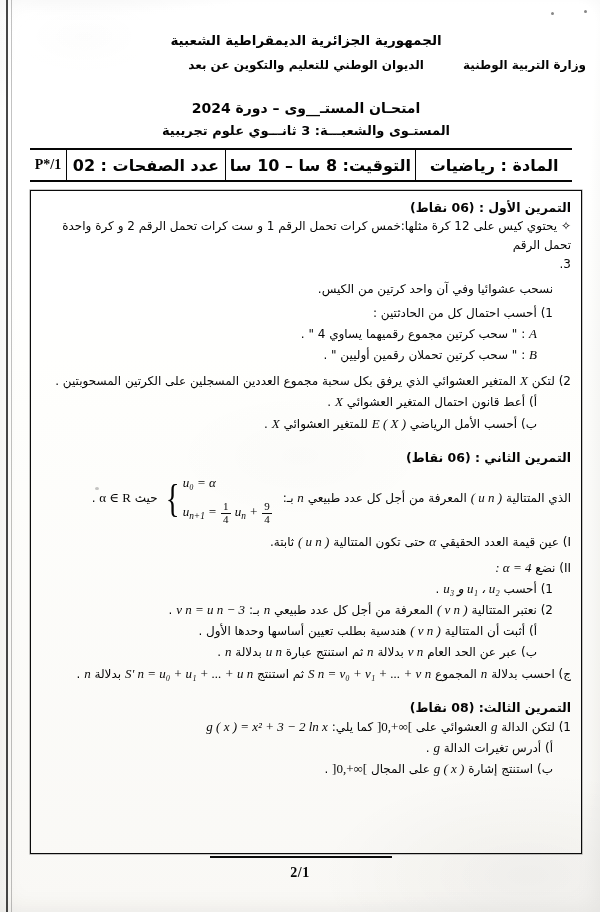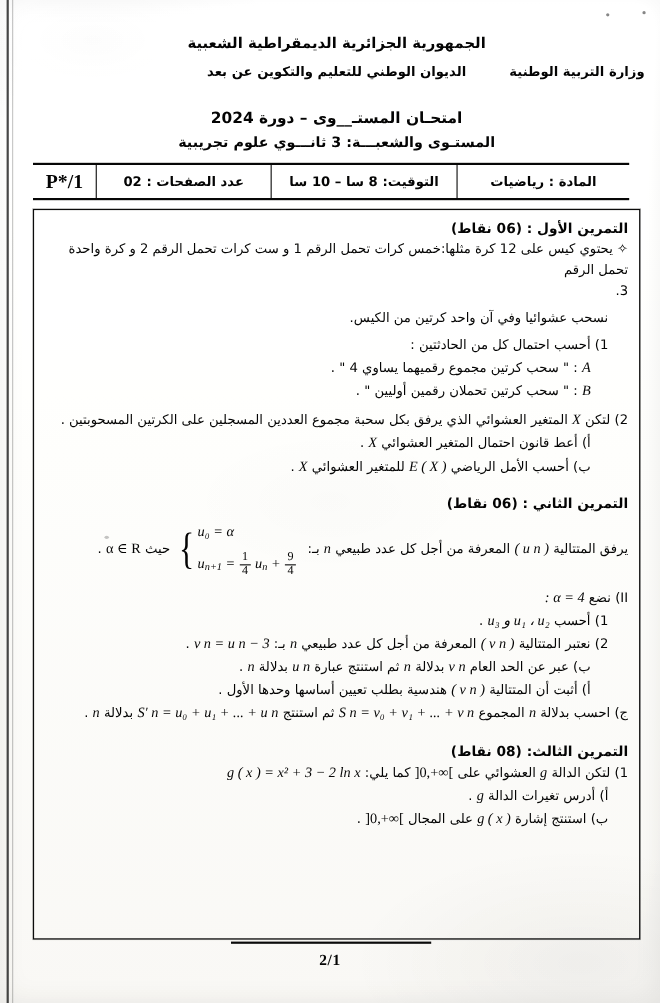--- a/index.html
+++ b/index.html
@@ -110,31 +110,31 @@
     border-top: 2.4px solid #0d0d0d;
     border-bottom: 2.4px solid #0d0d0d;
     height: 30px;
     display: flex;
     flex-direction: row;
   }
   .info-cell {
     display: flex;
     align-items: center;
     justify-content: center;
-    font-size: 12px;
+    font-size: 16px;
     font-weight: 700;
     white-space: nowrap;
     border-left: 1.8px solid #0d0d0d;
     padding: 0 4px;
   }
   .info-cell:last-child { border-left: none; }
   .c-subject { flex: 0 0 148px; }
   .c-time    { flex: 0 0 160px; }
   .c-pages   { flex: 0 0 150px; }
-  .c-code    { flex: 1 1 auto; font-family: "Liberation Serif", serif; font-size: 18px; }
+  .c-code    { flex: 1 1 auto; font-family: "Liberation Serif", serif; font-size: 14px; }
 
   
   #body-box {
     position: absolute;
     top: 190px;
     right: 18px;
     left: 30px;
     height: 664px;
     border: 1.6px solid #121212;
     box-shadow: 0 0 0 0.6px rgba(0,0,0,0.35);
@@ -312,21 +312,21 @@
       <span>ب) أحسب الأمل الرياضي</span>
       <span class="mth line-eq">E ( X )</span>
       <span>للمتغير العشوائي</span>
       <span class="mth">X</span>
       <span>.</span>
     </div>
 
     <div class="ex-head gap-l">التمرين الثاني : (06 نقاط)</div>
 
     <div class="ln gap-s" style="line-height:1.9;">
-      <span>يرفق المتتالية</span>
+      <span>الذي المتتالية</span>
       <span class="mth">( u n )</span>
       <span>المعرفة من أجل كل عدد طبيعي</span>
       <span class="mth">n</span>
       <span>بـ:</span>
 
       <span class="sys-wrap">
         <span class="brace">{</span>
         <span class="sys-rows">
           <span class="r">u₀ = α</span>
           <span class="r">
@@ -344,20 +344,27 @@
             </span>
           </span>
         </span>
       </span>
 
       <span>حيث</span>
       <span class="mth up">α ∈ R</span>
       <span>.</span>
     </div>
 
+    <div class="ln gap-s">
+      <span>I) عين قيمة العدد الحقيقي</span>
+      <span class="mth">α</span>
+      <span>حتى تكون المتتالية</span>
+      <span class="mth">( u n )</span>
+      <span>ثابتة.</span>
+    </div>
 
     <div class="ln gap-s">
       <span>II) نضع</span>
       <span class="mth">α = 4 :</span>
     </div>
 
     <div class="ln pad-1">
       <span>1) أحسب</span>
       <span class="mth">u₁ ، u₂ و u₃</span>
       <span>.</span>
@@ -367,35 +374,35 @@
       <span>2) نعتبر المتتالية</span>
       <span class="mth">( v n )</span>
       <span>المعرفة من أجل كل عدد طبيعي</span>
       <span class="mth">n</span>
       <span>بـ:</span>
       <span class="mth line-eq">v n = u n − 3</span>
       <span>.</span>
     </div>
 
     <div class="ln pad-2">
+      <span>أ) أثبت أن المتتالية</span>
+      <span class="mth">( v n )</span>
+      <span>هندسية بطلب تعيين أساسها وحدها الأول  .</span>
+    </div>
+
+    <div class="ln pad-2">
       <span>ب) عبر عن الحد العام</span>
       <span class="mth">v n</span>
       <span>بدلالة</span>
       <span class="mth">n</span>
       <span>ثم استنتج عبارة</span>
       <span class="mth">u n</span>
       <span>بدلالة</span>
       <span class="mth">n</span>
       <span>.</span>
-    </div>
-
-    <div class="ln pad-2">
-      <span>أ) أثبت أن المتتالية</span>
-      <span class="mth">( v n )</span>
-      <span>هندسية بطلب تعيين أساسها وحدها الأول  .</span>
     </div>
 
     <div class="ln">
       <span>ج) احسب بدلالة</span>
       <span class="mth">n</span>
       <span>المجموع</span>
       <span class="mth line-eq">S n = v₀ + v₁ + ... + v n</span>
       <span>ثم استنتج</span>
       <span class="mth line-eq">S′ n = u₀ + u₁ + ... + u n</span>
       <span>بدلالة</span>

